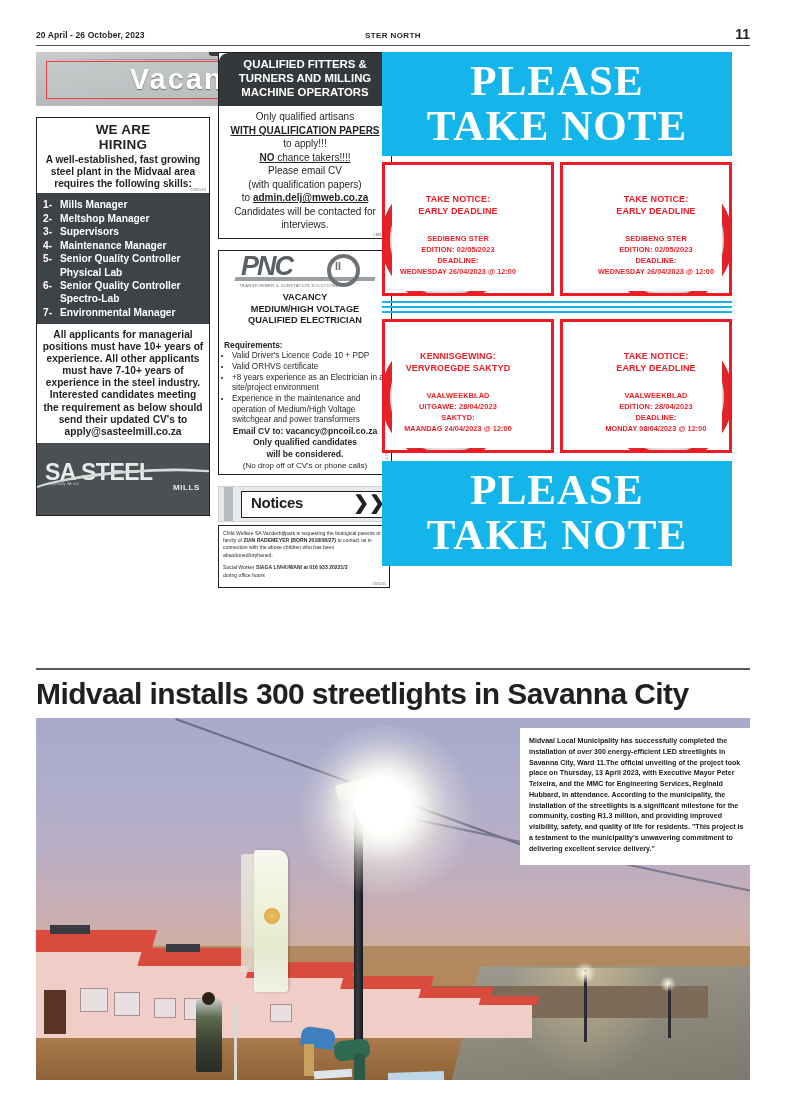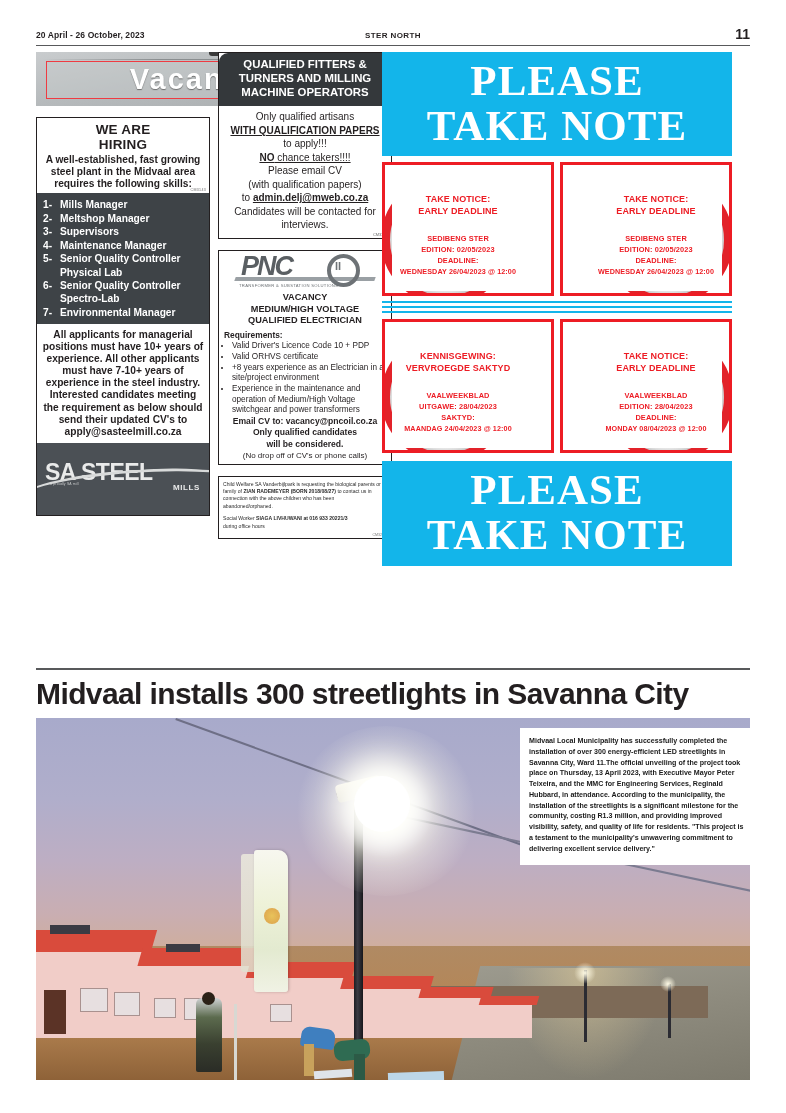--- a/index.html
+++ b/index.html
@@ -64,21 +64,21 @@
   .fitters .code{position:absolute;right:3px;bottom:1px;font-size:4px;color:#6b6b6b;}
 
   .pnc{position:relative;margin-top:11px;width:172px;border:1px solid #231f20;background:#fff;padding:0 0 4px;}
   .pnc .logobox{height:38px;position:relative;margin:2px 4px 0;overflow:hidden;}
   .pnc .pncword{position:absolute;left:18px;top:-2px;font-size:27px;font-weight:bold;color:#5a5f63;
     font-style:italic;letter-spacing:-2px;}
   .pnc .pncii{position:absolute;left:112px;top:7px;font-size:11px;font-weight:bold;color:#6d7276;}
   .pnc .pncring{position:absolute;left:104px;top:1px;width:25px;height:25px;border:4px solid #6d7276;border-radius:50%;}
   .pnc .pncsub{position:absolute;left:16px;bottom:3px;font-size:4.2px;color:#6b7074;letter-spacing:.3px;}
   .pnc .pncbar{position:absolute;left:12px;bottom:10px;width:140px;height:4px;background:#9aa0a4;transform:skewX(-20deg);}
-  .pnc .vac{text-align:center;font-size:9.2px;font-weight:bold;line-height:1.25;margin:1px 4px 3px;}
+  .pnc .vac{text-align:center;font-size:9.2px;font-weight:bold;line-height:1.25;margin:1px 4px 13px;}
   .pnc .req{margin:0 5px;font-size:8.4px;font-weight:bold;}
   .pnc ul{margin:1px 0 0;padding:0 5px 0 13px;}
   .pnc li{font-size:8.2px;line-height:1.28;margin-bottom:.5px;}
   .pnc .email{text-align:center;font-size:8.6px;font-weight:bold;line-height:1.3;}
   .pnc .nodrop{text-align:center;font-size:8px;margin-top:1px;}
   .pnc .code{position:absolute;right:2px;bottom:14px;font-size:4px;color:#6b6b6b;
     writing-mode:vertical-rl;letter-spacing:.4px;}
 
   .notices{position:relative;margin-top:11px;width:172px;}
   .noticebanner{position:relative;height:34px;background:#e8e9ea;overflow:hidden;border:1px solid #cfd1d2;}
@@ -300,20 +300,26 @@
         <div class="email">
           <span>Email CV to: vacancy@pncoil.co.za</span><br>
           <span>Only qualified candidates</span><br>
           <span>will be considered.</span>
         </div>
         <div class="nodrop">(No drop off of CV's or phone calls)</div>
         <div class="code">CM3317</div>
       </div>
 
       <div class="notices">
+        <div class="noticebanner">
+          <div class="post"></div>
+          <div class="arrowbox"></div>
+          <div class="ntext">Notices</div>
+          <div class="chev">❯❯</div>
+        </div>
         <div class="noticebody">
           <p><span>Child Welfare SA Vanderbijlpark is requesting the biological parents</span> <span>or family of </span><b>ZIAN RADEMEYER (BORN 2018/08/27)</b> <span>to contact us in connection with the above children who has been abandoned/orphaned.</span></p>
           <p class="sp"><span>Social Worker </span><b>SIAGA LIVHUWANI at 016 933 20221/3</b></p>
           <p>during office hours</p>
           <div class="code">CM3245</div>
         </div>
       </div>
     </div>
 
     <div class="colR">

